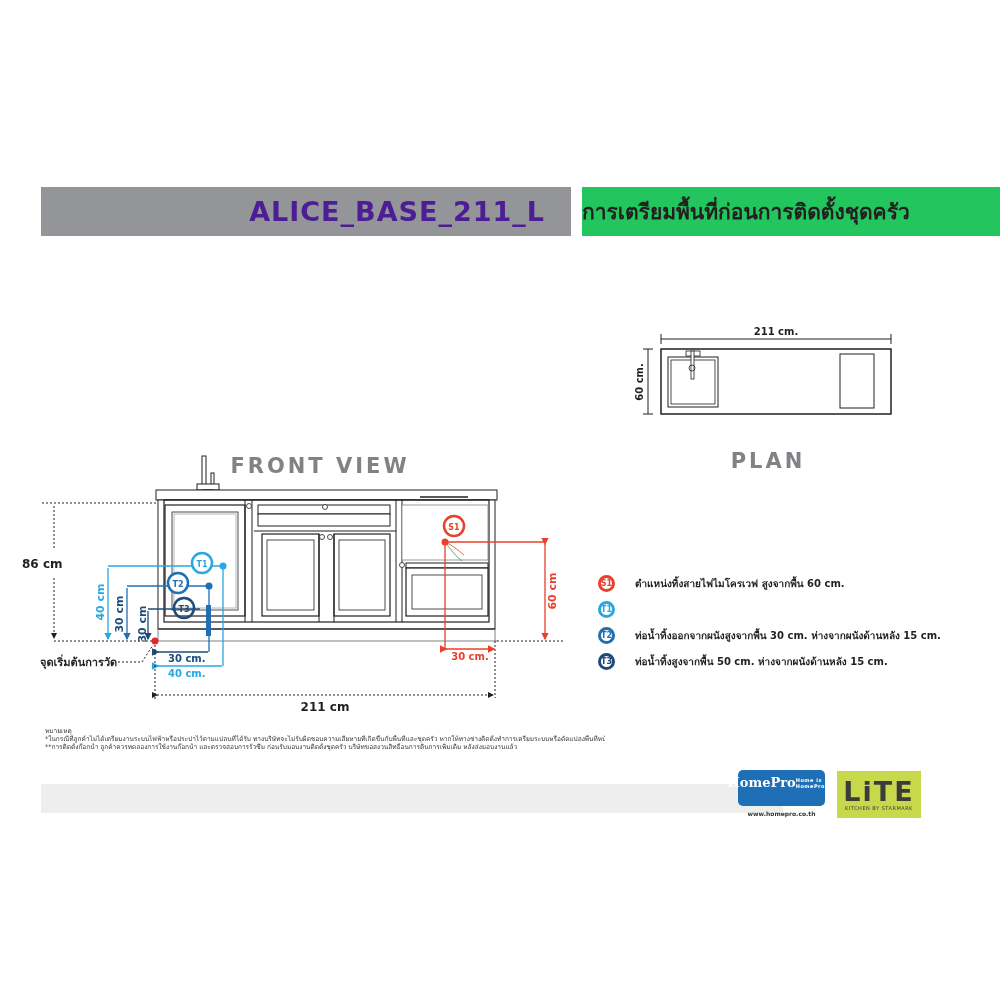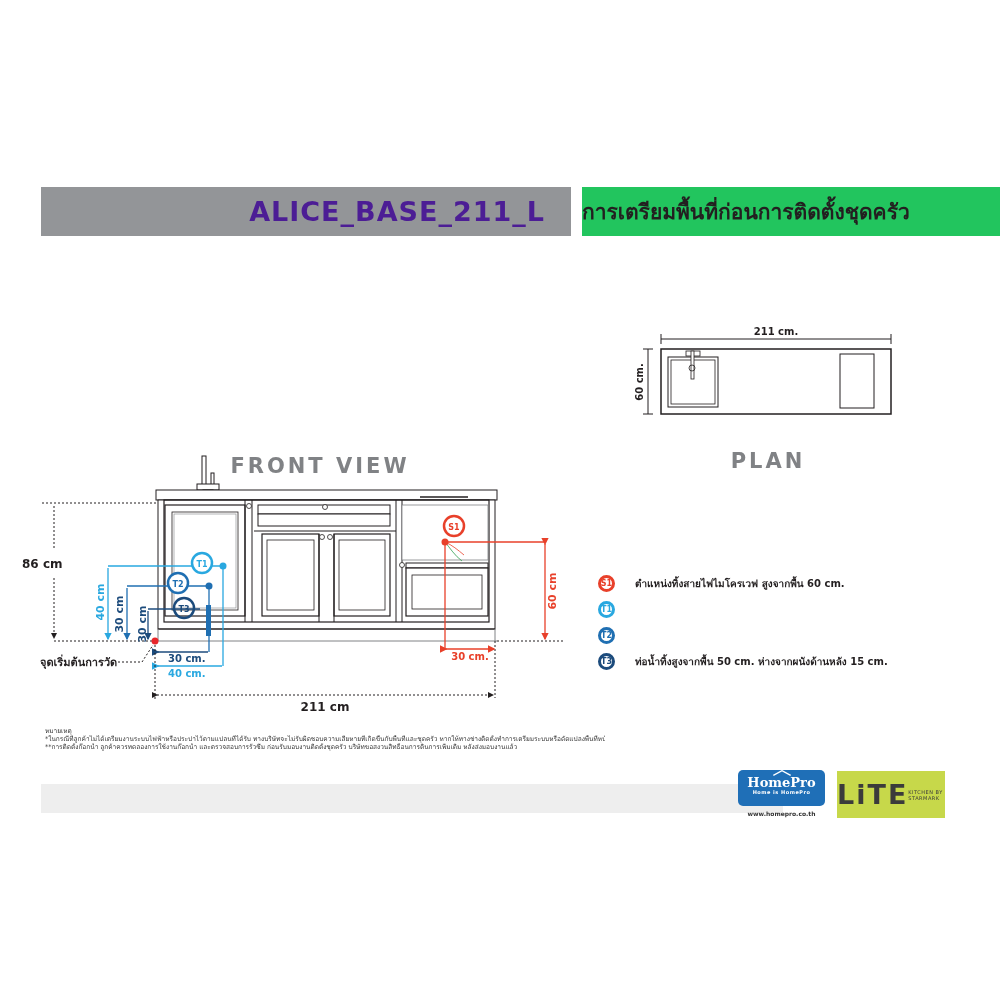--- a/index.html
+++ b/index.html
@@ -16,26 +16,26 @@
     .legend { left:598px; top:570px; width:360px; }
     .legend-row { display:flex; align-items:center; height:26px; margin-bottom:0px; }
     .legend-badge { width:17px; height:17px; border-radius:50%; border:3px solid; background:#fff;
                     display:flex; align-items:center; justify-content:center;
                     font-size:8px; font-weight:bold; box-sizing:border-box; }
     .legend-text { font-size:10px; font-weight:bold; margin-left:20px; color:#231f20; white-space:nowrap; }
     .notes { left:45px; top:727px; width:560px; font-size:6.5px; line-height:8px; color:#333; }
     .notes div { white-space:nowrap; overflow:hidden; }
     .footer-bar { left:41px; top:784px; width:742px; height:29px; background:#eeeeee; }
     .homepro { left:738px; top:770px; width:87px; height:36px; background:#1f6fb7; border-radius:5px;
-               display:flex; flex-direction:column; align-items:center; justify-content:flex-end; padding-bottom:11px; box-sizing:border-box; }
+               display:flex; flex-direction:row; align-items:center; justify-content:flex-end; padding-bottom:11px; box-sizing:border-box; }
     .homepro .hp-name { color:#fff; font-family:"DejaVu Serif", serif; font-weight:bold; font-size:13px; line-height:13px; }
     .homepro .hp-tag { color:#fff; font-size:5px; font-weight:bold; letter-spacing:0.5px; }
     .homepro-url { left:738px; top:810px; width:87px; text-align:center; font-size:6px; font-weight:bold; color:#333; }
-    .lite { left:837px; top:771px; width:108px; height:47px; background:#c7d84a;
-            display:flex; flex-direction:row; align-items:center; justify-content:center; }
+    .lite { left:837px; top:771px; width:84px; height:47px; background:#c7d84a;
+            display:flex; flex-direction:column; align-items:center; justify-content:center; }
     .lite .lite-name { color:#3b3b3b; font-size:27px; font-weight:bold; letter-spacing:2px; line-height:27px; }
     .lite .lite-tag { color:#3b3b3b; font-size:5px; letter-spacing:0.5px; }
   </style>
 </head>
 <body>
 
 <div class="abs title-left">
   <span>ALICE_BASE_211_L</span>
 </div>
 <div class="abs title-right">
@@ -198,20 +198,21 @@
 <div class="abs legend">
   <div class="legend-row">
     <div class="legend-badge" style="border-color:#e8402a;color:#e8402a">S1</div>
     <div class="legend-text">ตำแหน่งทิ้งสายไฟไมโครเวฟ สูงจากพื้น 60 cm.</div>
   </div>
   <div class="legend-row">
     <div class="legend-badge" style="border-color:#29a8e0;color:#29a8e0">T1</div>
   </div>
   <div class="legend-row">
     <div class="legend-badge" style="border-color:#1f6fb2;color:#1f6fb2">T2</div>
+    <div class="legend-text">ท่อน้ำทิ้งออกจากผนังสูงจากพื้น 30 cm. ห่างจากผนังด้านหลัง 15 cm.</div>
   </div>
   <div class="legend-row">
     <div class="legend-badge" style="border-color:#1c4b7c;color:#1c4b7c">T3</div>
     <div class="legend-text">ท่อน้ำทิ้งสูงจากพื้น 50 cm. ห่างจากผนังด้านหลัง 15 cm.</div>
   </div>
 </div>
 
 <div class="abs notes">
   <div>หมายเหตุ</div>
   <div>*ในกรณีที่ลูกค้าไม่ได้เตรียมงานระบบไฟฟ้าหรือประปาไว้ตามแปลนที่ได้รับ ทางบริษัทจะไม่รับผิดชอบความเสียหายที่เกิดขึ้นกับพื้นที่และชุดครัว หากให้ทางช่างติดตั้งทำการเตรียมระบบหรือดัดแปลงพื้นที่หน้างาน</div>

